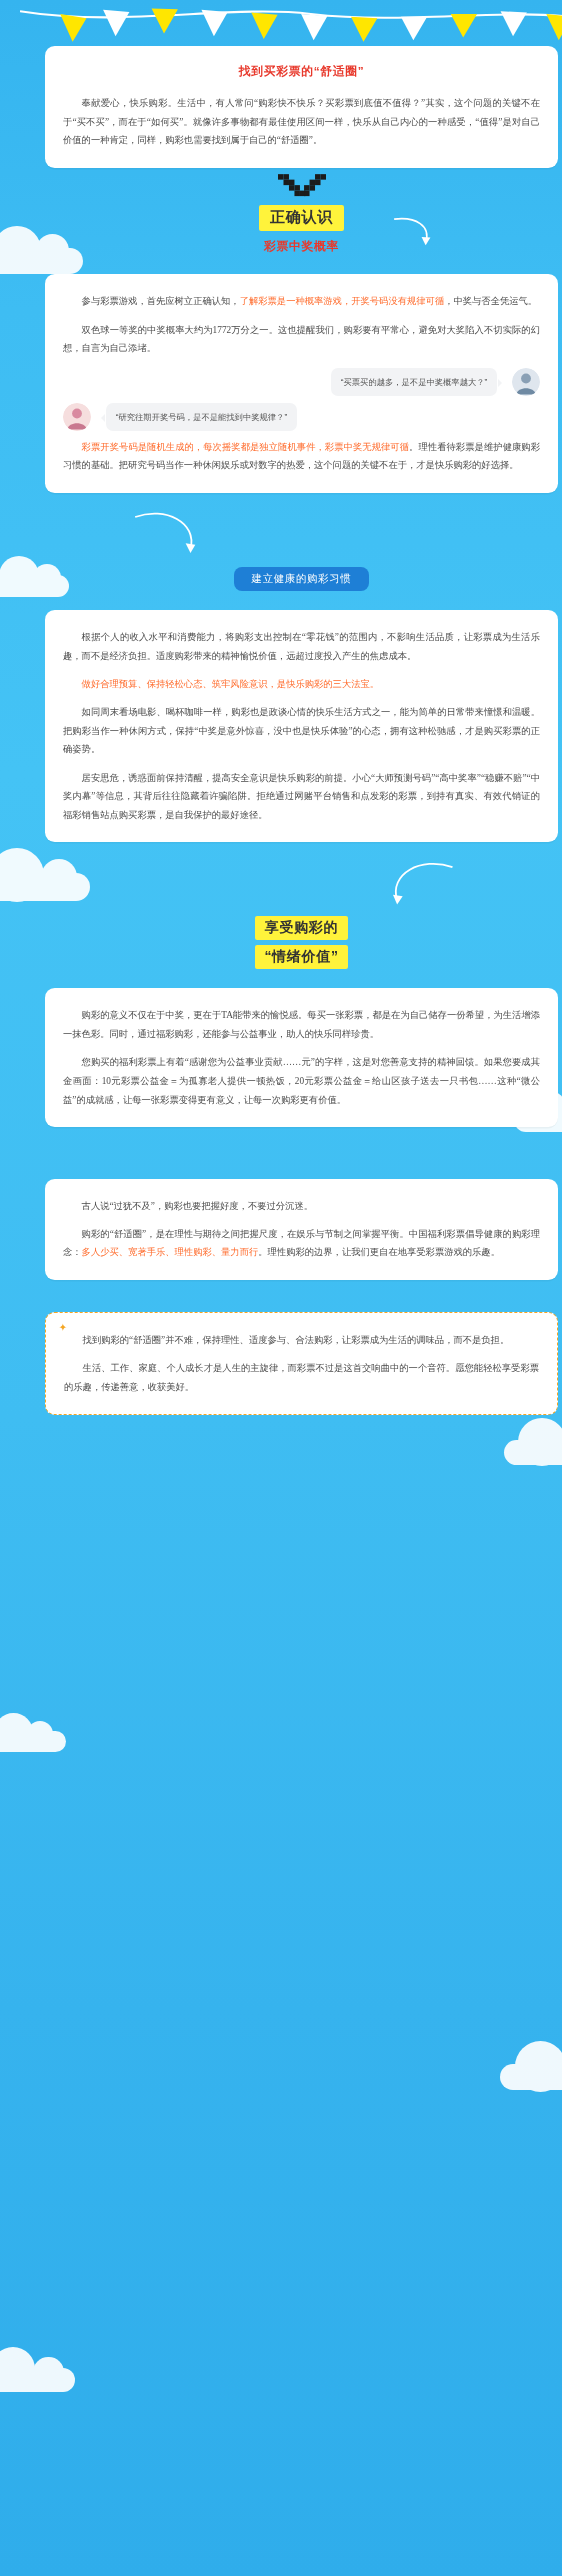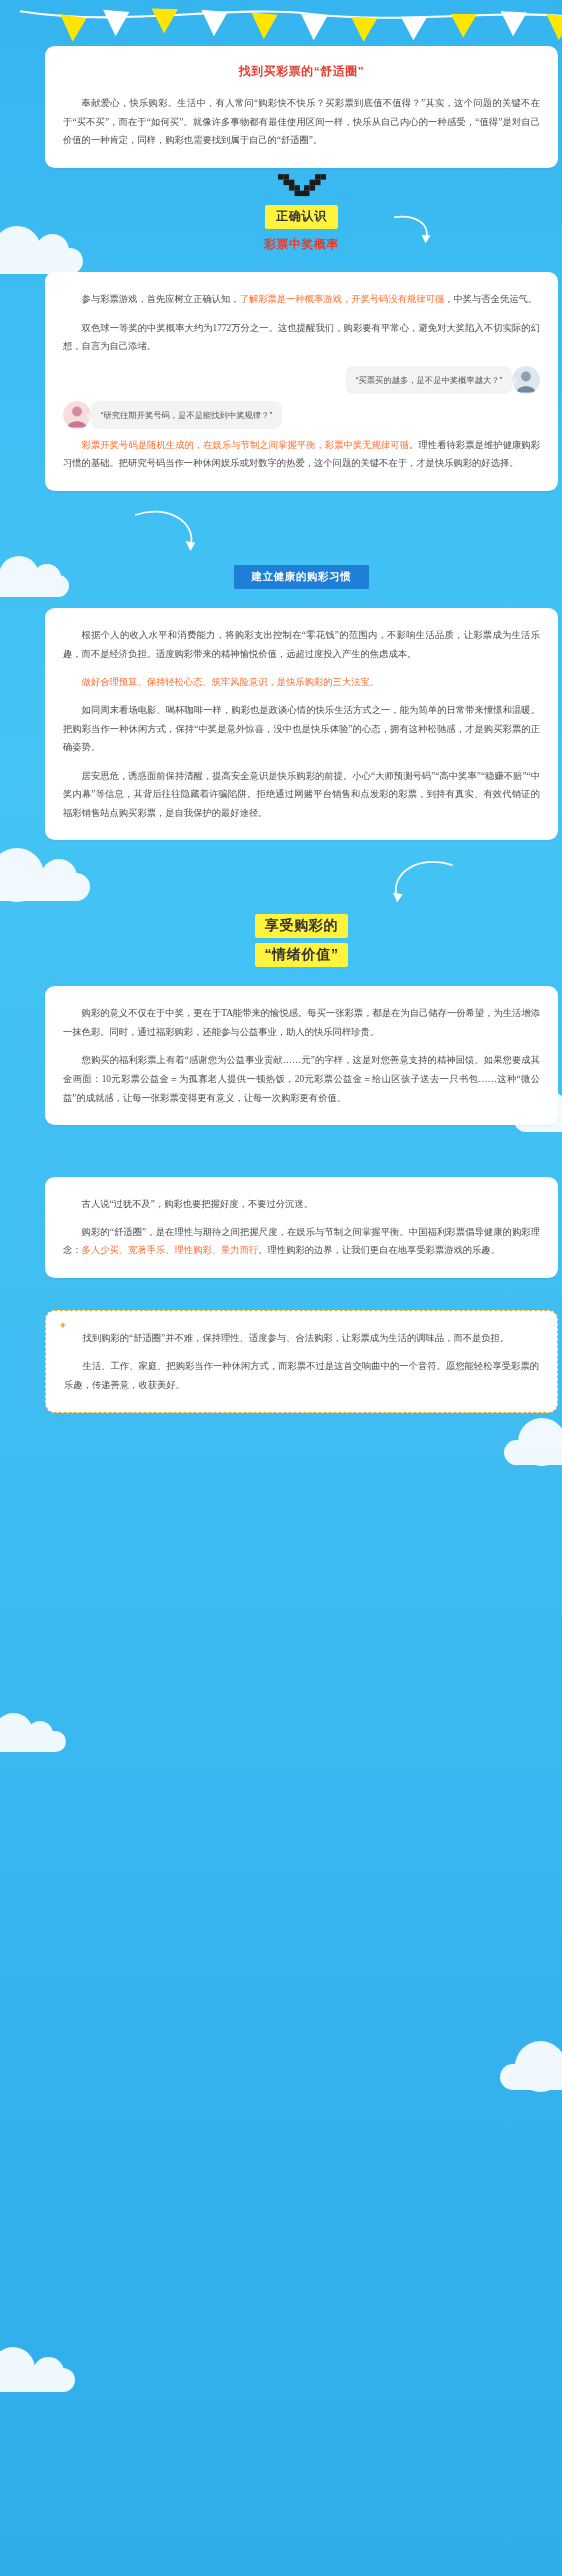--- a/index.html
+++ b/index.html
@@ -81,55 +81,55 @@
   .title-red{
     color:#e8392c;
     font-size:11.8px;
     font-weight:bold;
     letter-spacing:0.7px;
   }
   .tag{
     display:inline-block;
     background:#fff33b;
     color:#333;
-    font-size:12px;
+    font-size:15px;
     font-weight:bold;
     padding:3.5px 11px;
     border-radius:2.1px;
     letter-spacing:0.7px;
   }
   .tag.sm{font-size:14px;padding:2.8px 9.7px;}
   .blue-bar{
     display:inline-block;
     background:#1e7fd6;
     color:#ffffff;
     font-size:10.4px;
-    font-weight:bold;
+    font-weight:normal;
     padding:4.8px 18px;
-    border-radius:1px;
+    border-radius:8px;
     letter-spacing:0.7px;
   }
   .spacer-20{height:14px;}
   .spacer-28{height:19.4px;}
   .spacer-46{height:32px;}
   .spacer-60{height:42px;}
 
   
   .pixel-div{display:flex;justify-content:center;align-items:center;height:37px;}
   .pixel-div svg{display:block;}
 
   
   .arrow-wrap{position:relative;height:0;}
   .arrow{position:absolute;}
 
   
   .bubble-row{
     display:flex;
     align-items:flex-start;
-    gap:0;
+    gap:15px;
     margin:4.2px 0 7px 0;
   }
   .bubble-row.right{justify-content:flex-end;}
   .bubble{
     position:relative;
     background:#f2f3f5;
     border-radius:7px;
     padding:7px 9.7px;
     font-size:8.3px;
     line-height:1.7;
@@ -261,21 +261,21 @@
     <div class="bubble-row">
       <svg class="avatar" viewBox="0 0 40 40" xmlns="http://www.w3.org/2000/svg">
         <circle cx="20" cy="20" r="20" fill="#f6dede"></circle>
         <circle cx="20" cy="15" r="7" fill="#d98aa0"></circle>
         <path d="M6,38 C8,26 32,26 34,38 Z" fill="#c9788f"></path>
       </svg>
       <div class="bubble left">“研究往期开奖号码，是不是能找到中奖规律？”</div>
     </div>
 
     <p class="body">
-      <span class="hl">彩票开奖号码是随机生成的，在娱乐与节制之间掌握平衡，彩票中奖无规律可循</span><span>。理性看待彩票是维护健康购彩习惯的基础。把研究号码当作一种休闲娱乐或对数字的热爱，这个问题的关键不在于，才是快乐购彩的好选择。</span>
+      <span class="hl">彩票开奖号码是随机生成的，每次摇奖都是独立随机事件，彩票中奖无规律可循</span><span>。理性看待彩票是维护健康购彩习惯的基础。把研究号码当作一种休闲娱乐或对数字的热爱，这个问题的关键不在于，才是快乐购彩的好选择。</span>
     </p>
   </div>
 
   <div class="arrow-wrap">
     <svg class="arrow" style="left:111px;top:16.6px;" width="83" height="50" viewBox="0 0 120 72" xmlns="http://www.w3.org/2000/svg">
       <path d="M6,10 C50,-6 96,18 86,56" stroke="#ffffff" stroke-width="2.6" fill="none"></path>
       <polygon points="86,62 79,48 93,50" fill="#ffffff"></polygon>
     </svg>
   </div>
 
@@ -330,18 +330,18 @@
     <p class="body">
       <span>购彩的“舒适圈”，是在理性与期待之间把握尺度，在娱乐与节制之间掌握平衡。中国福利彩票倡导健康的购彩理念：</span><span class="hl">多人少买、宽著手乐、理性购彩、量力而行</span><span>。理性购彩的边界，让我们更自在地享受彩票游戏的乐趣。</span>
     </p>
   </div>
 
   <div class="spacer-46"></div>
 
   <div class="bottom-card">
     <span class="spark">✦</span>
     <p class="body">找到购彩的“舒适圈”并不难，保持理性、适度参与、合法购彩，让彩票成为生活的调味品，而不是负担。</p>
-    <p class="body">生活、工作、家庭、把购彩当作一种休闲方式，而彩票不过是这首交响曲中的一个音符。愿您能轻松享受彩票的乐趣，传递善意，收获美好。</p>
+    <p class="body">生活、工作、家庭、个人成长才是人生的主旋律，而彩票不过是这首交响曲中的一个音符。愿您能轻松享受彩票的乐趣，传递善意，收获美好。</p>
   </div>
 
   <div class="footer-space"></div>
 </div>
 
 
 </body></html>

